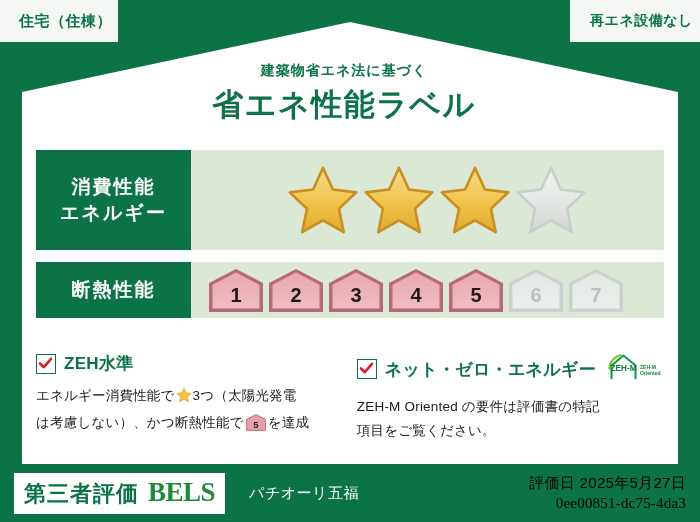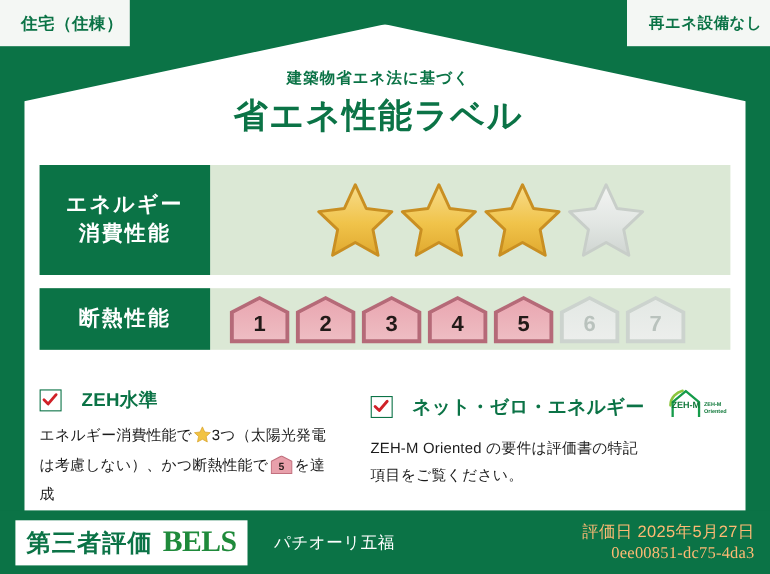--- a/index.html
+++ b/index.html
@@ -145,21 +145,21 @@
     width: 628px;
     display: flex;
     z-index: 5;
   }
   .info-col { flex: 1 1 50%; padding-right: 14px; box-sizing: border-box; }
   .info-col.right { padding-left: 14px; padding-right: 0; }
 
   .info-head {
     display: flex;
     align-items: center;
-    gap: 18px;
+    gap: 8px;
     margin-bottom: 9px;
   }
   .chk {
     flex: 0 0 auto;
     width: 20px; height: 20px;
     border: 1.5px solid #0b7346;
     background: #ffffff;
     position: relative;
     box-sizing: border-box;
   }
@@ -216,21 +216,21 @@
   .bldg-name {
     color: #ffffff;
     font-size: 15px;
     margin-left: 24px;
     letter-spacing: 0.5px;
   }
   .footer-right {
     margin-left: auto;
     margin-right: 14px;
     text-align: right;
-    color: #fdba74;
+    color: #000000;
   }
   .eval-date { font-size: 15px; font-weight: normal; letter-spacing: 0.3px; }
   .eval-id {
     font-size: 15px;
     letter-spacing: 0.2px;
     margin-top: 2px;
     font-family: Liberation Serif, serif;
   }
 </style>
 </head>
@@ -249,22 +249,22 @@
 
   <div class="titles">
     <div class="title-sub">建築物省エネ法に基づく</div>
     <div class="title-main">省エネ性能ラベル</div>
   </div>
 
   <div class="rows">
 
     <div class="perf-row row-energy">
       <div class="perf-label">
+        <span>消費性能</span>
         <span>エネルギー</span>
-        <span>消費性能</span>
       </div>
       <div class="perf-value">
         <div class="stars" id="stars">
             <span>
               <svg class="star-svg" width="72" height="70" viewBox="0 0 24 24">
                 <defs>
                   <linearGradient id="g0" x1="0" y1="0" x2="0" y2="1">
                     <stop offset="0%" stop-color="#f8dd8c"></stop>
                     <stop offset="55%" stop-color="#f0c34a"></stop>
                     <stop offset="100%" stop-color="#e0a92f"></stop>

